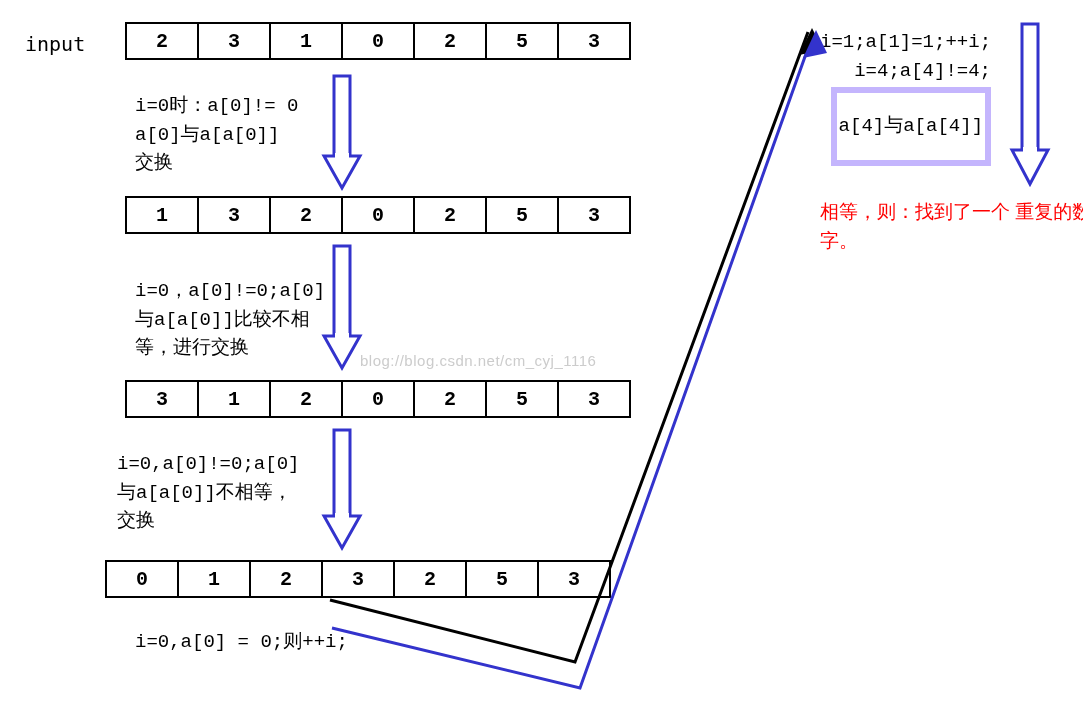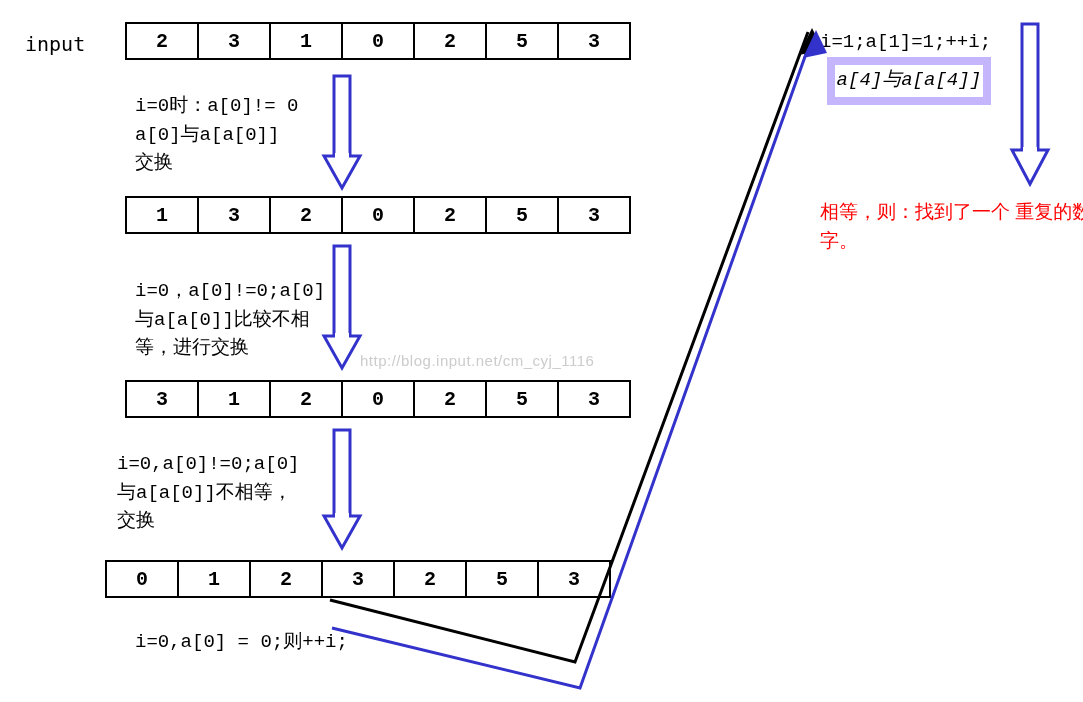--- a/index.html
+++ b/index.html
@@ -65,24 +65,23 @@
 .right-text {
   position: absolute;
   left: 820px;
   top: 28px;
   font-family: "Courier New", monospace;
   font-size: 19px;
   line-height: 1.55;
   text-align: right;
 }
 .right-text .boxed {
-  border: 8px solid #c4b5fd;
-  padding: 1px 2px;
+  border: 6px solid #c4b5fd;
+  padding: 19px 2px;
   display: inline-block;
-  font-style: italic;
 }
 .red-text {
   position: absolute;
   left: 820px;
   top: 198px;
   color: #f00;
   font-family: "SimSun", sans-serif;
   font-size: 19px;
   line-height: 1.5;
 }
@@ -135,21 +134,21 @@
 等，进行交换</div>
 
 <div class="arrow-down" style="left:320px; top:240px;">
   <svg width="44" height="132">
     <rect x="14" y="6" width="16" height="90" fill="#fff" stroke="#3333cc" stroke-width="3"></rect>
     <polygon points="4,96 40,96 22,128" fill="#fff" stroke="#3333cc" stroke-width="3"></polygon>
     <rect x="15" y="93" width="14" height="6" fill="#fff"></rect>
   </svg>
 </div>
 
-<div class="watermark">http://blog.input.net/cm_cyj_1116</div>
+<div class="watermark">blog://blog.csdn.net/cm_cyj_1116</div>
 
 <div class="array-row" style="left:125px; top:380px;">
   <div class="array-cell">3</div>
   <div class="array-cell">1</div>
   <div class="array-cell">2</div>
   <div class="array-cell">0</div>
   <div class="array-cell">2</div>
   <div class="array-cell">5</div>
   <div class="array-cell">3</div>
 </div>
@@ -173,20 +172,21 @@
   <div class="array-cell">3</div>
   <div class="array-cell">2</div>
   <div class="array-cell">5</div>
   <div class="array-cell">3</div>
 </div>
 
 <div class="step-text" style="left:135px; top:628px;text-align:right;">i=0,a[0] = 0;则++i;</div>
 
 <div class="right-text">
   <div>i=1;a[1]=1;++i;</div>
+  <div>i=4;a[4]!=4;</div>
   <div class="boxed">a[4]与a[a[4]]</div>
 </div>
 
 <div class="red-text">相等，则：找到了一个
 重复的数字。</div>
 
 <svg class="svg-overlay" width="1083" height="702">
 
   <path d="M 330 600 L 575 662 L 808 32" fill="none" stroke="#000" stroke-width="3"></path>
 

